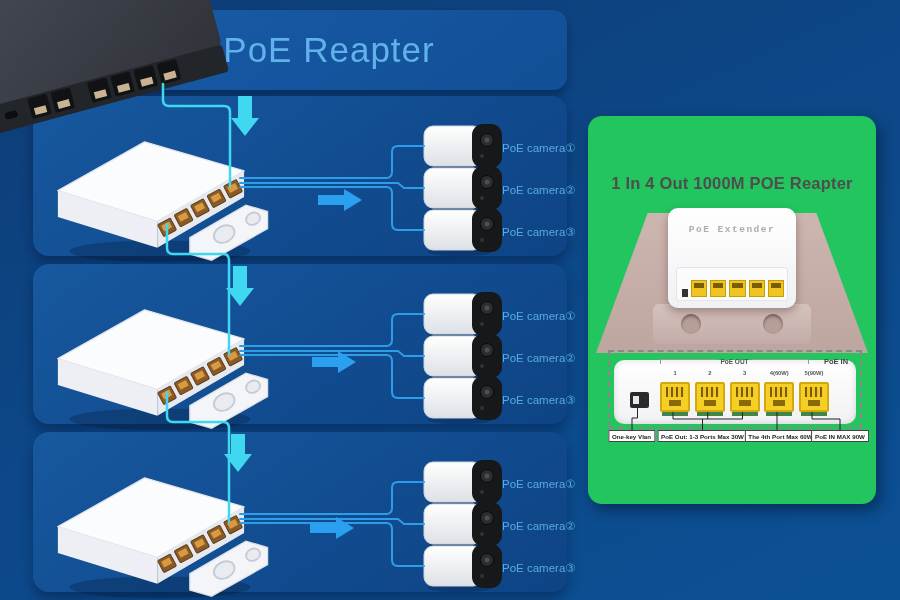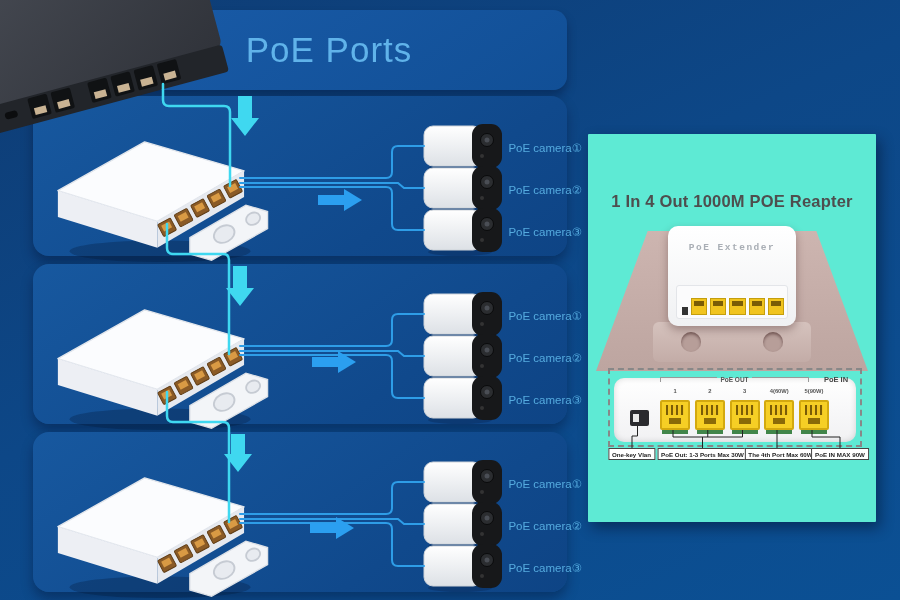--- a/index.html
+++ b/index.html
@@ -13,24 +13,24 @@
     background:linear-gradient(145deg,#1a5ca9,#114f96);box-shadow:0 6px 10px rgba(2,12,40,.35);
     display:flex;align-items:center;justify-content:center;z-index:1;}
   .banner-title{color:#60b3ea;font-size:35px;letter-spacing:1px;padding-left:34px;}
   .band{position:absolute;left:33px;width:534px;height:160px;border-radius:16px;
     background:linear-gradient(145deg,#17589f 0%,#10498c 70%,#0e4485 100%);
     box-shadow:0 7px 12px rgba(2,12,40,.35);z-index:1;}
   #band1{top:96px}#band2{top:264px}#band3{top:432px}
   .switch-wrap{position:absolute;left:-60px;top:-35px;width:330px;height:230px;z-index:2;}
   .ext-wrap{position:absolute;left:38px;width:235px;height:145px;z-index:3;}
   .cam-wrap{position:absolute;left:420px;width:86px;height:50px;z-index:3;}
-  .cam-label{position:absolute;left:502px;width:80px;color:#55abdf;font-size:11.5px;z-index:4;text-align:right;}
+  .cam-label{position:absolute;left:502px;width:80px;color:#55abdf;font-size:11.5px;z-index:4;}
   #wires{position:absolute;left:0;top:0;width:900px;height:600px;z-index:4;pointer-events:none;}
   
-  .panel{position:absolute;left:588px;top:134px;width:288px;height:388px;background:#5eead4;border-radius:1px;
+  .panel{position:absolute;left:588px;top:116px;width:288px;height:388px;background:#22c55e;border-radius:14px;
     box-shadow:4px 6px 14px rgba(2,10,30,.45);z-index:2;}
   .panel-title{position:absolute;top:58px;left:0;width:100%;text-align:center;font-size:16.5px;
     font-weight:bold;color:#4e4e4e;letter-spacing:.2px;}
   .wall{position:absolute;left:8px;right:8px;top:97px;height:140px;
     background:linear-gradient(180deg,#cdb5b0,#bda5a0);
     clip-path:polygon(19% 0,81% 0,100% 100%,0 100%);}
   .pbracket{position:absolute;top:188px;left:50%;transform:translateX(-50%);width:158px;height:40px;
     background:linear-gradient(#d5c2bd,#c3aca7);border-radius:6px;}
   .pbracket::before,.pbracket::after{content:"";position:absolute;top:10px;width:20px;height:20px;
     border-radius:50%;background:#b79e99;box-shadow:inset 0 2px 3px rgba(60,30,30,.5);}
@@ -79,21 +79,21 @@
         <stop offset="1" stop-color="#30333a"></stop>
     </linearGradient>
     <linearGradient id="camg" x1="0" y1="0" x2="0" y2="1">
       <stop offset="0" stop-color="#ffffff"></stop>
         <stop offset="1" stop-color="#dde1e6"></stop>
     </linearGradient>
   </defs>
 </svg>
 
 <div class="banner">
-  <div class="banner-title">PoE Ports</div>
+  <div class="banner-title">PoE Reapter</div>
 </div>
 
 <div class="band" id="band1"></div>
 <div class="band" id="band2"></div>
 <div class="band" id="band3"></div>
 
 <div class="switch-wrap">
   <svg viewBox="0 0 330 230" width="330" height="230">
     <g transform="rotate(-15 150 90)">
       <path d="M16,58 h16 v8 h-8 v6 h8 v8 h-16 z" fill="#3c4046"></path>

